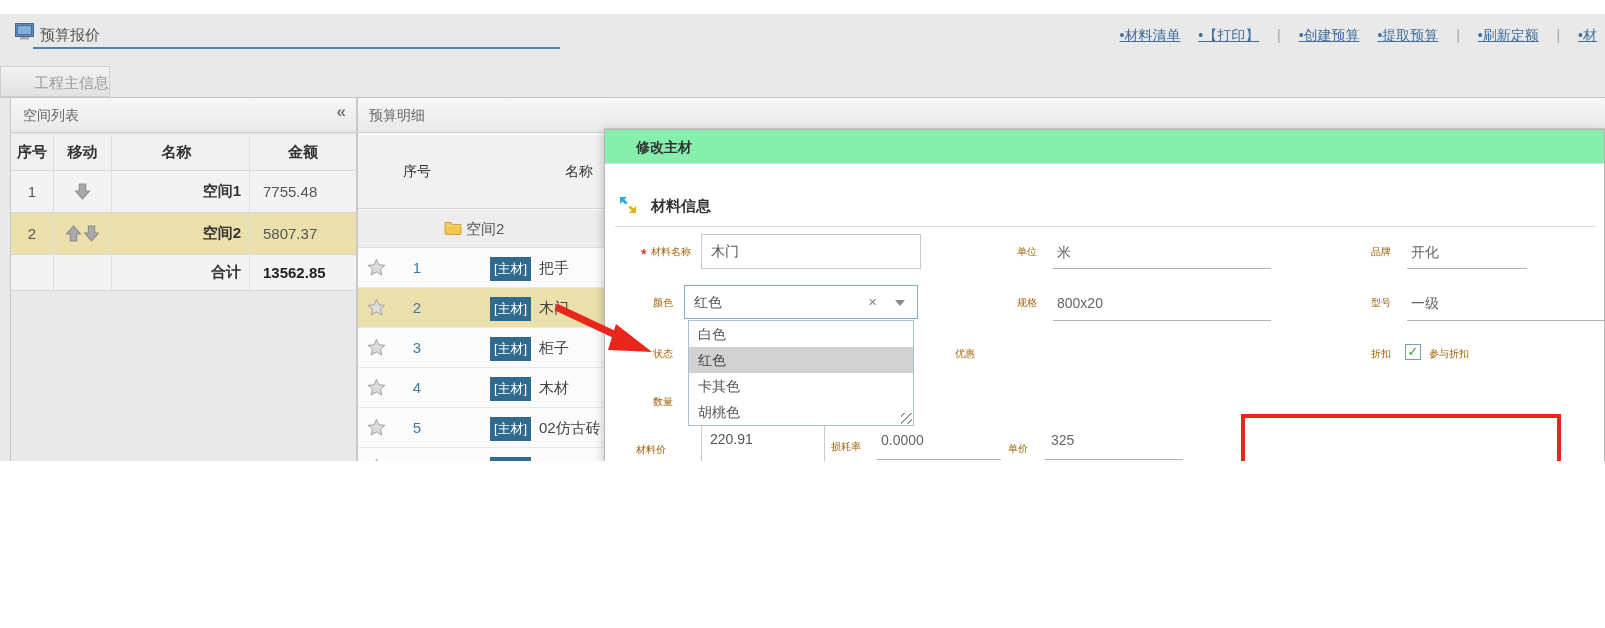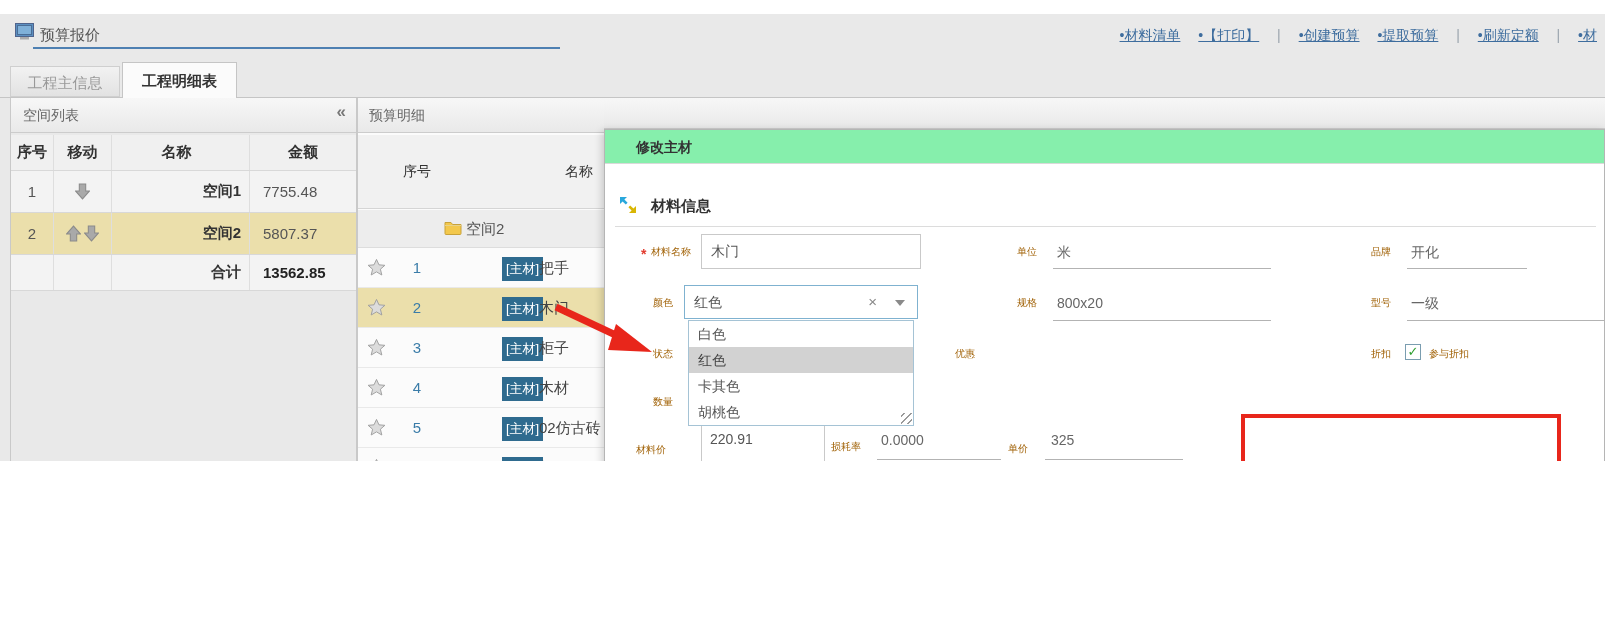--- a/index.html
+++ b/index.html
@@ -13,22 +13,22 @@
   .apptitle { left:40px; top:26px; font-size:15px; color:#555; }
   .title-underline { left:33px; top:47px; width:527px; height:2px; background:#4e80b2; }
   .links { right:8px; top:27px; white-space:nowrap; font-size:14px; }
   .links span { margin-left:14px; }
   .link { color:#3e6d9e; text-decoration:underline; cursor:pointer; }
   .sep { color:#9aa4ad; text-decoration:none; }
 
   
   .tabline { left:0; top:97px; width:1605px; height:1px; background:#c5c5c5; z-index:1; }
   .tab { text-align:center; font-size:15px; z-index:0; }
-  .tab-inactive { left:10px; top:66px; width:110px; height:31px; line-height:31px;
-    background:linear-gradient(#f2f2f2,#e2e2e2); border:1px solid #cfcfcf; color:#999; }
+  .tab-inactive { left:0; top:66px; width:110px; height:31px; line-height:31px;
+    background:linear-gradient(#f2f2f2,#e2e2e2); border:1px solid #cfcfcf; color:#999;text-align:right; }
   .tab-active { left:122px; top:62px; width:115px; height:36px; line-height:36px;
     background:#fbfbfb; border:1px solid #c5c5c5; border-bottom:none; color:#333; font-weight:bold; z-index:2; }
 
   
   .panel-hd { background:linear-gradient(#f7f7f7,#e9e9e9); border-bottom:1px solid #cccccc; }
   .panel-hd-title { font-size:14px; color:#666; }
 
   
   .left-panel { left:10px; top:98px; width:347px; height:530px; background:#e9e9e9;
     border-left:1px solid #c9c9c9; border-right:1px solid #c9c9c9; }
@@ -56,21 +56,21 @@
   .mp-hd .t { position:absolute; left:11px; top:9px; }
   .mtable-hd { position:absolute; left:0; top:37px; width:247px; height:74px; background:#f1f1f1; border-bottom:1px solid #d5d5d5; }
   .mh-no { position:absolute; left:42px; top:28px; width:34px; text-align:center; font-size:14px; color:#333; }
   .mh-name { position:absolute; right:12px; top:28px; font-size:14px; color:#333; }
   .mgroup { position:absolute; left:0; top:112px; width:247px; height:38px; background:#ededed; border-bottom:1px solid #dddddd; }
   .mgroup .gname { position:absolute; left:108px; top:10px; font-size:15px; color:#555; }
   .mrow { position:absolute; left:0; width:247px; height:40px; border-bottom:1px solid #e9e9e9; background:#fbfbfb; }
   .mrow.sel { background:#ebdfab; }
   .mstar { position:absolute; left:9px; top:10px; width:19px; height:19px; cursor:pointer; }
   .mno { position:absolute; left:42px; top:11px; width:34px; text-align:center; font-size:15px; color:#3a7ca8; }
-  .mbadge { position:absolute; left:144px; top:9px; background:#2f6b8f; color:#fff; font-size:13px; padding:3px 4px; }
+  .mbadge { position:absolute; left:132px; top:9px; background:#2f6b8f; color:#fff; font-size:13px; padding:3px 4px; }
   .mname { position:absolute; left:181px; top:11px; font-size:15px; color:#444; white-space:nowrap; }
 
   
   .modal { left:604px; top:129px; width:1001px; height:499px; background:#ffffff; border:1px solid #b5b5b5; box-shadow:-2px 2px 8px rgba(0,0,0,.18); z-index:10; }
   .modal-hd { position:absolute; left:0; top:0; width:100%; height:34px; background:#86efac; border-bottom:1px solid #d9d9d9; }
   .modal-title { position:absolute; left:31px; top:9px; font-size:14px; font-weight:bold; color:#333; }
   .sec-icon { position:absolute; left:14px; top:66px; width:18px; height:18px; }
   .sec-title { position:absolute; left:46px; top:67px; font-size:15px; font-weight:bold; color:#333; }
   .sec-div { position:absolute; left:10px; top:96px; width:981px; height:1px; background:#dcdcdc; }
   .flabel { position:absolute; font-size:10px; color:#a16207; white-space:nowrap; }
@@ -117,21 +117,20 @@
     <span class="link">•创建预算</span>
     <span class="link">•提取预算</span>
     <span class="sep">|</span>
     <span class="link">•刷新定额</span>
     <span class="sep">|</span>
     <span class="link">•材</span>
   </div>
 
   <div class="abs tabline"></div>
   <div class="abs tab tab-inactive">工程主信息</div>
-  <div class="abs tab tab-active">工程明细表</div>
 
   <div class="abs left-panel">
     <div class="abs lp-hd panel-hd">
       <span class="t panel-hd-title">空间列表</span>
       <span class="collapse">«</span>
     </div>
     <div class="ltable">
       <div class="lrow lhead">
         <div class="lcell c-no" style="font-weight:bold;color:#333">序号</div>
         <div class="lcell c-move" style="font-weight:bold;color:#333">移动</div>

